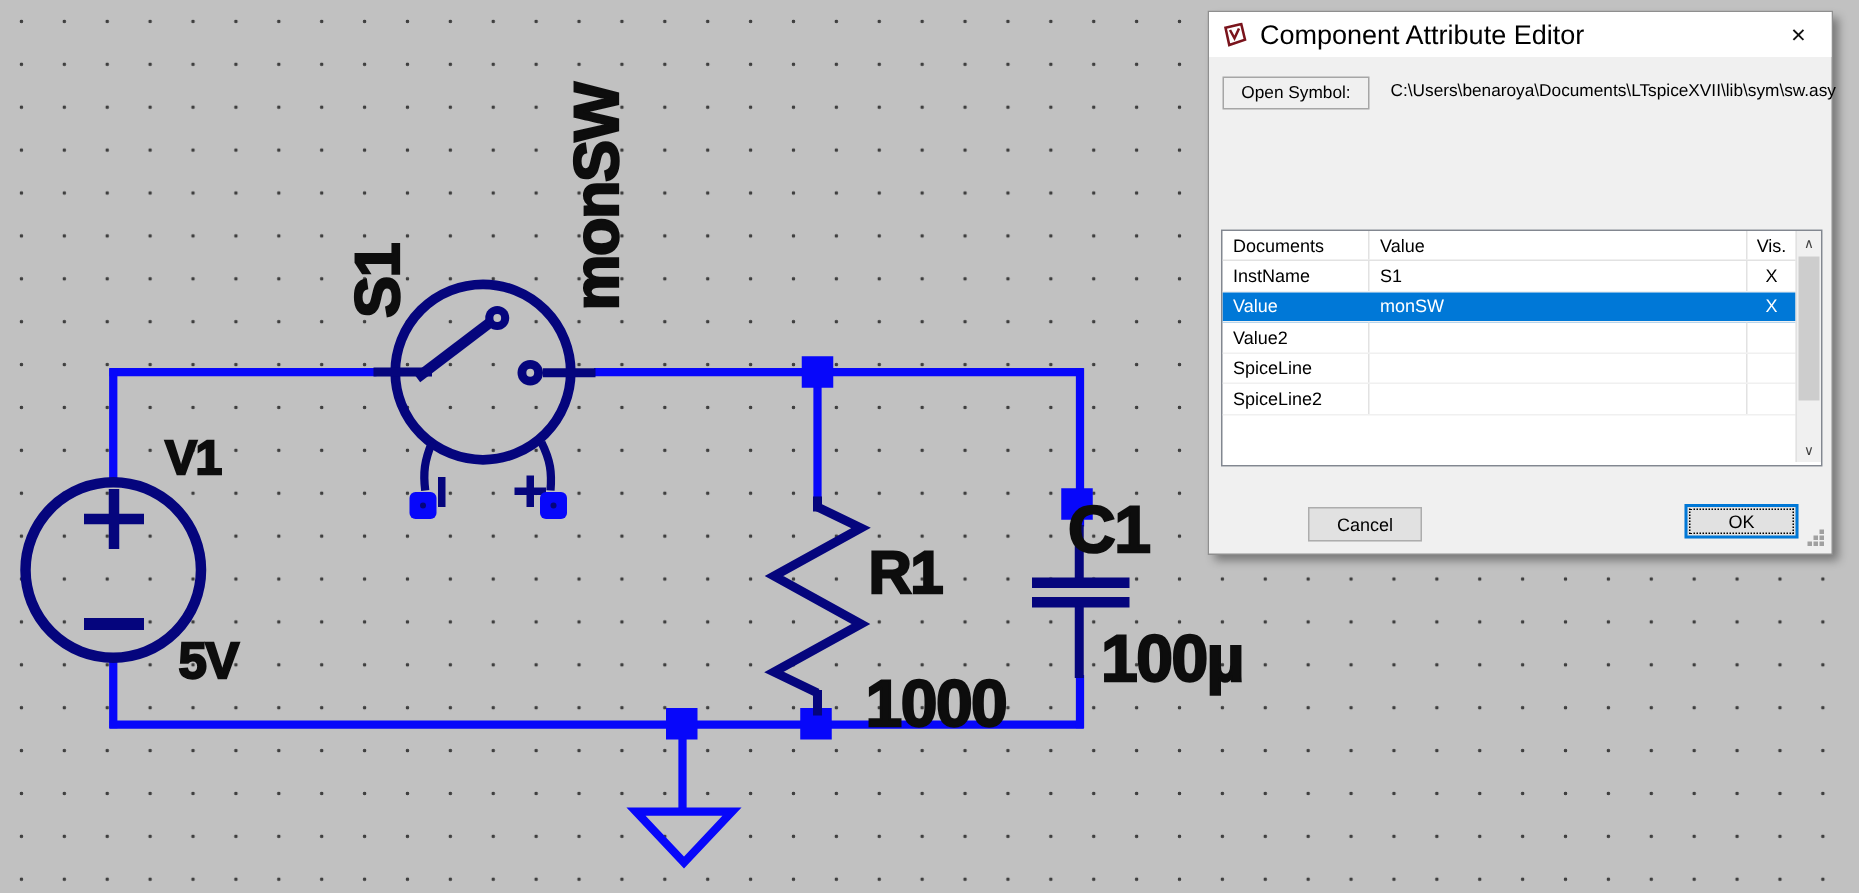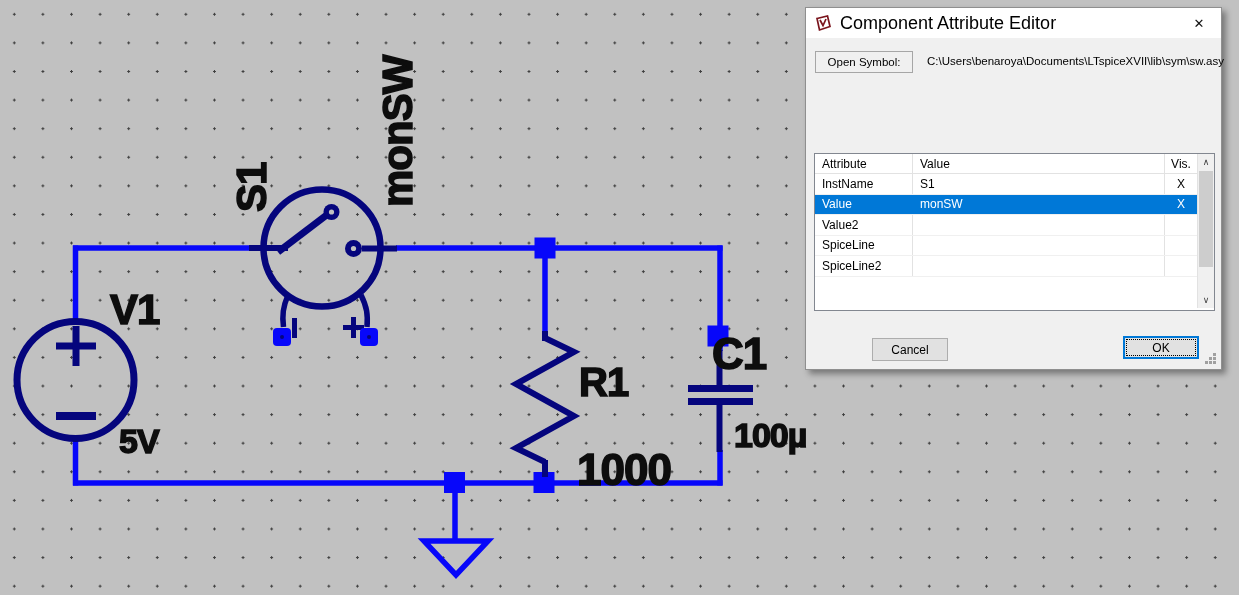--- a/index.html
+++ b/index.html
@@ -137,47 +137,47 @@
     </g>
 
     <g>
       <line class="s" stroke-width="6" x1="719.5" y1="350" x2="719.5" y2="385.5"></line>
       <line class="s" stroke-width="7" x1="688" y1="388.5" x2="753" y2="388.5"></line>
       <line class="s" stroke-width="7" x1="688" y1="401.5" x2="753" y2="401.5"></line>
       <line class="s" stroke-width="6" x1="719.5" y1="404.5" x2="719.5" y2="452"></line>
     </g>
   </svg>
 
-  <div class="sch-label" style="left:110px;top:289px;font-size:42px;">V1</div>
+  <div class="sch-label" style="left:110px;top:289px;font-size:32px;">V1</div>
   <div class="sch-label" style="left:119px;top:424px;font-size:34px;">5V</div>
   <div class="sch-label rot" style="left:231px;top:212px;font-size:42px;">S1</div>
   <div class="sch-label rot" style="left:377px;top:207px;font-size:42px;">monSW</div>
   <div class="sch-label" style="left:579px;top:362px;font-size:40px;">R1</div>
   <div class="sch-label" style="left:577px;top:448px;font-size:44px;">1000</div>
   <div class="sch-label" style="left:712px;top:332px;font-size:44px;">C1</div>
-  <div class="sch-label" style="left:734px;top:418px;font-size:34px;">100µ</div>
+  <div class="sch-label" style="left:734px;top:418px;font-size:44px;">100µ</div>
 </div>
 
 <div id="dialog">
 
   <div class="titlebar">
     <svg width="17" height="17" viewBox="0 0 17 17">
       <path d="M2,3.5 L12.5,1 L15,11.5 L4.5,15 Z" fill="#ffffff" stroke="#7a141c" stroke-width="1.7"></path>
       <path d="M5,5 L8,10.5 L11,4" fill="none" stroke="#7a141c" stroke-width="1.7"></path>
     </svg>
     <span class="title-text">Component Attribute Editor</span>
     <span class="close-btn">✕</span>
   </div>
 
   <div class="open-symbol-btn">Open Symbol:</div>
   <div class="symbol-path">C:\Users\benaroya\Documents\LTspiceXVII\lib\sym\sw.asy</div>
 
   <div class="attr-table">
     <div class="trow thead">
-      <div class="c-attr">Attribute</div>
+      <div class="c-attr">Documents</div>
       <div class="c-val">Value</div>
       <div class="c-vis">Vis.</div>
     </div>
     <div class="trow">
       <div class="c-attr">InstName</div>
       <div class="c-val">S1</div>
       <div class="c-vis">X</div>
     </div>
     <div class="trow selected">
       <div class="c-attr">Value</div>

